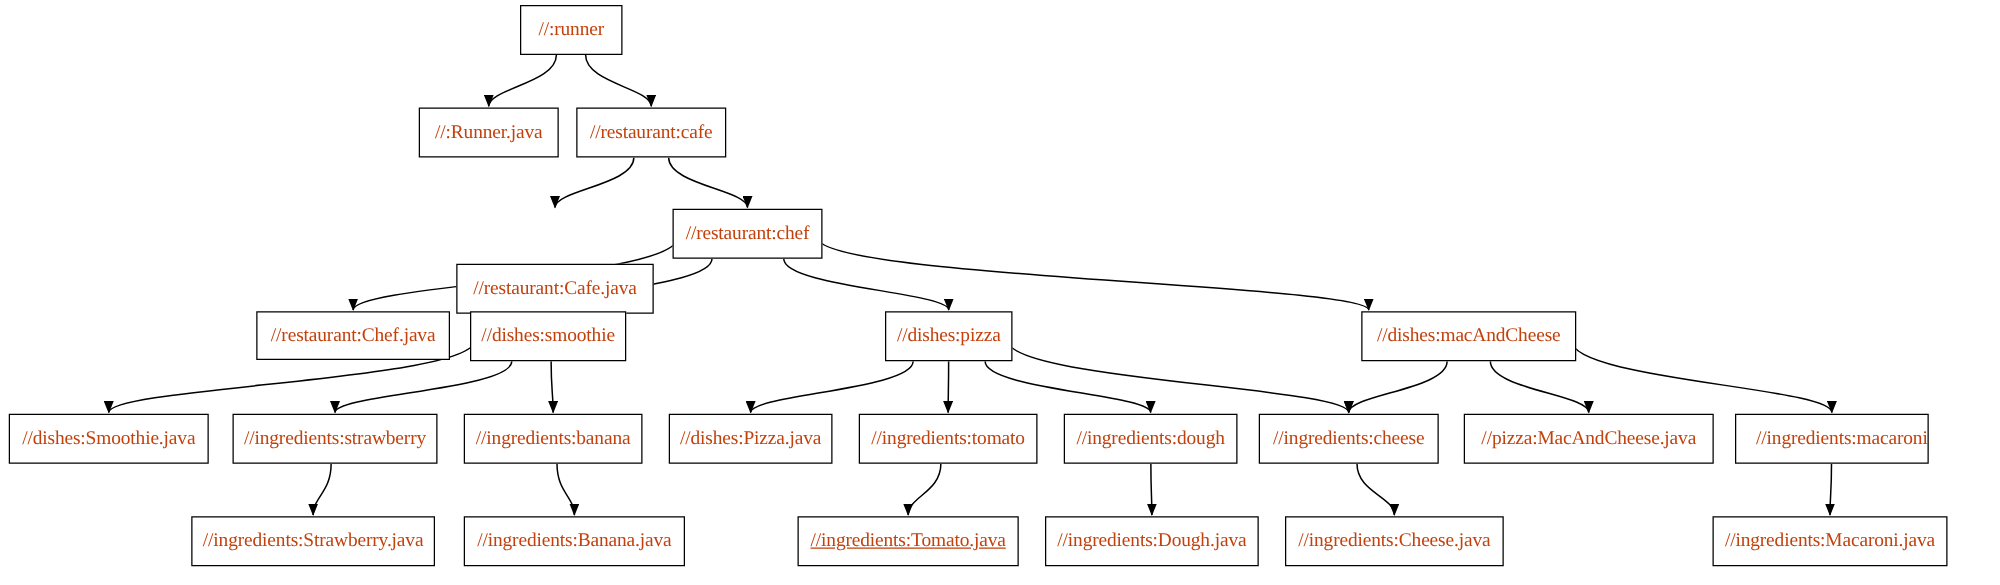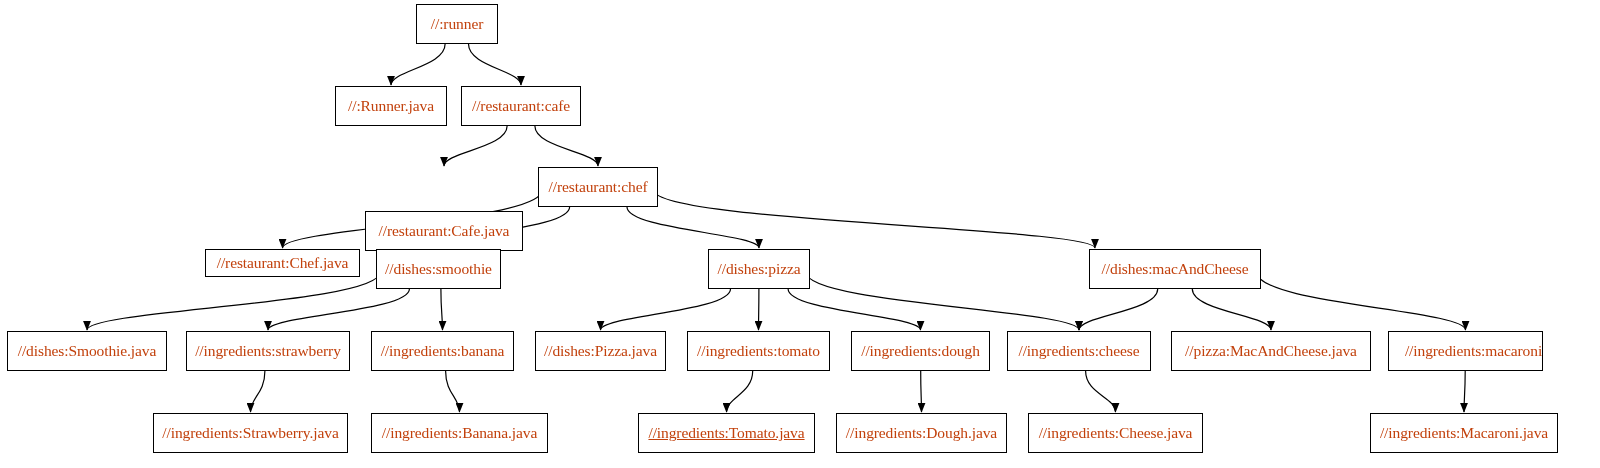--- a/index.html
+++ b/index.html
@@ -88,21 +88,21 @@
       </div>
       <div class="node" style="left: 461px; top: 86px; width: 120px; height: 40px;">
         <span class="node-label">//restaurant:cafe</span>
       </div>
       <div class="node" style="left: 365px; top: 167px; width: 158px; height: 40px; margin-top: 44px;">
         <span class="node-label">//restaurant:Cafe.java</span>
       </div>
       <div class="node" style="left: 538px; top: 167px; width: 120px; height: 40px;">
         <span class="node-label">//restaurant:chef</span>
       </div>
-      <div class="node" style="left: 205px; top: 249px; width: 155px; height: 28px;">
+      <div class="node" style="left: 205px; top: 249px; width: 155px; height: 39px;">
         <span class="node-label">//restaurant:Chef.java</span>
       </div>
       <div class="node" style="left: 376px; top: 249px; width: 125px; height: 40px;">
         <span class="node-label">//dishes:smoothie</span>
       </div>
       <div class="node" style="left: 708px; top: 249px; width: 102px; height: 40px;">
         <span class="node-label">//dishes:pizza</span>
       </div>
       <div class="node" style="left: 1089px; top: 249px; width: 172px; height: 40px;">
         <span class="node-label">//dishes:macAndCheese</span>

